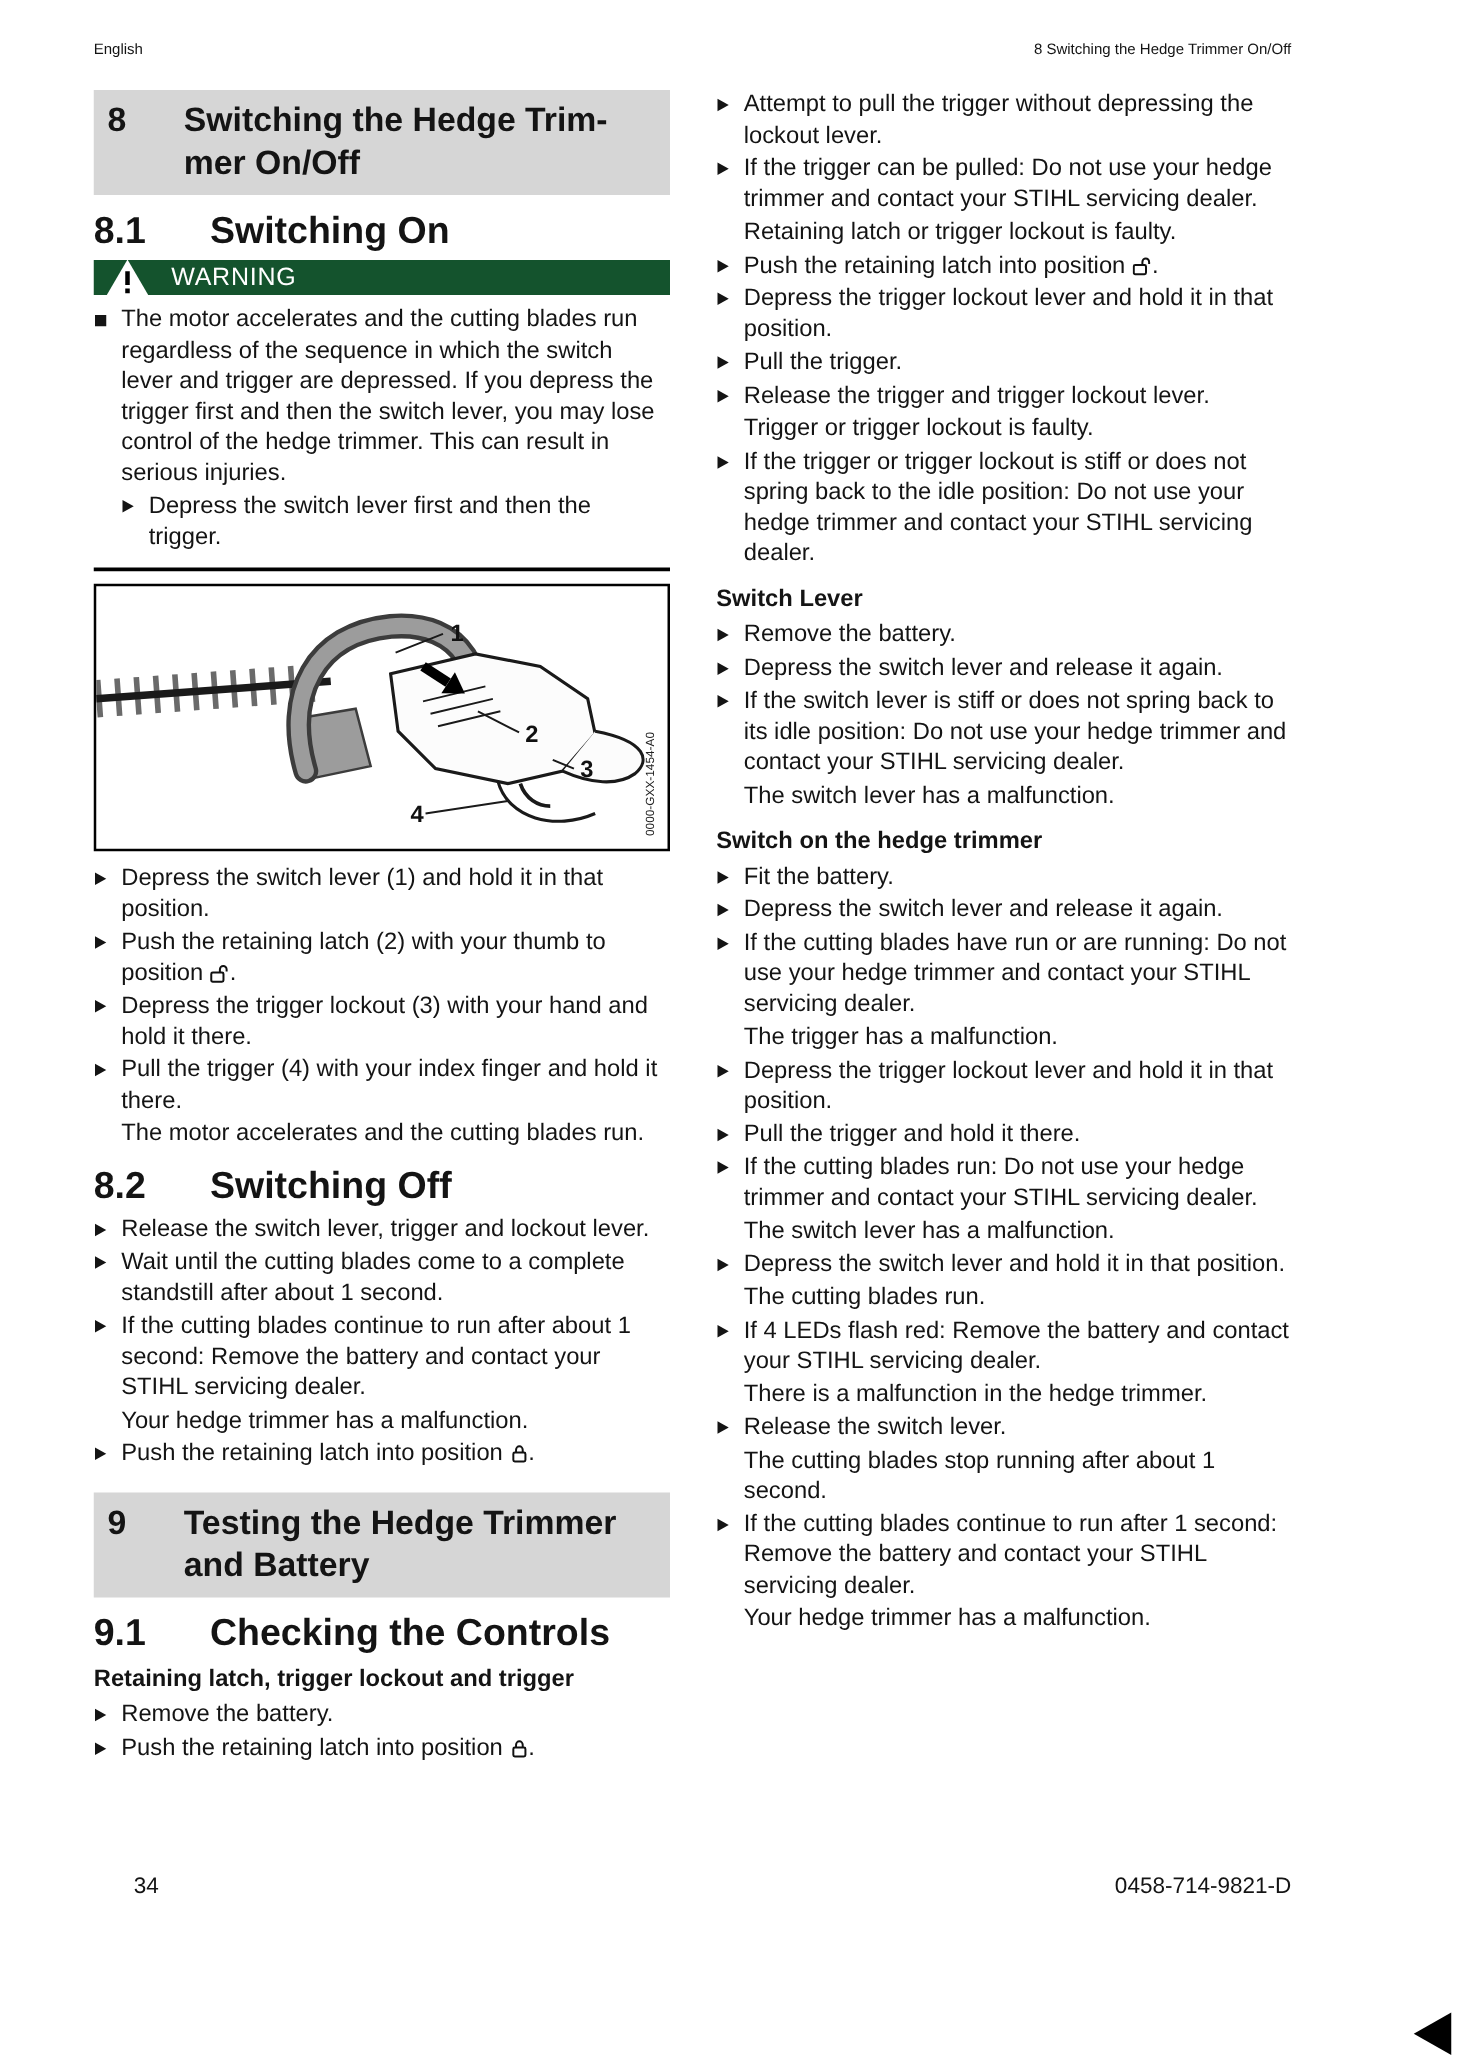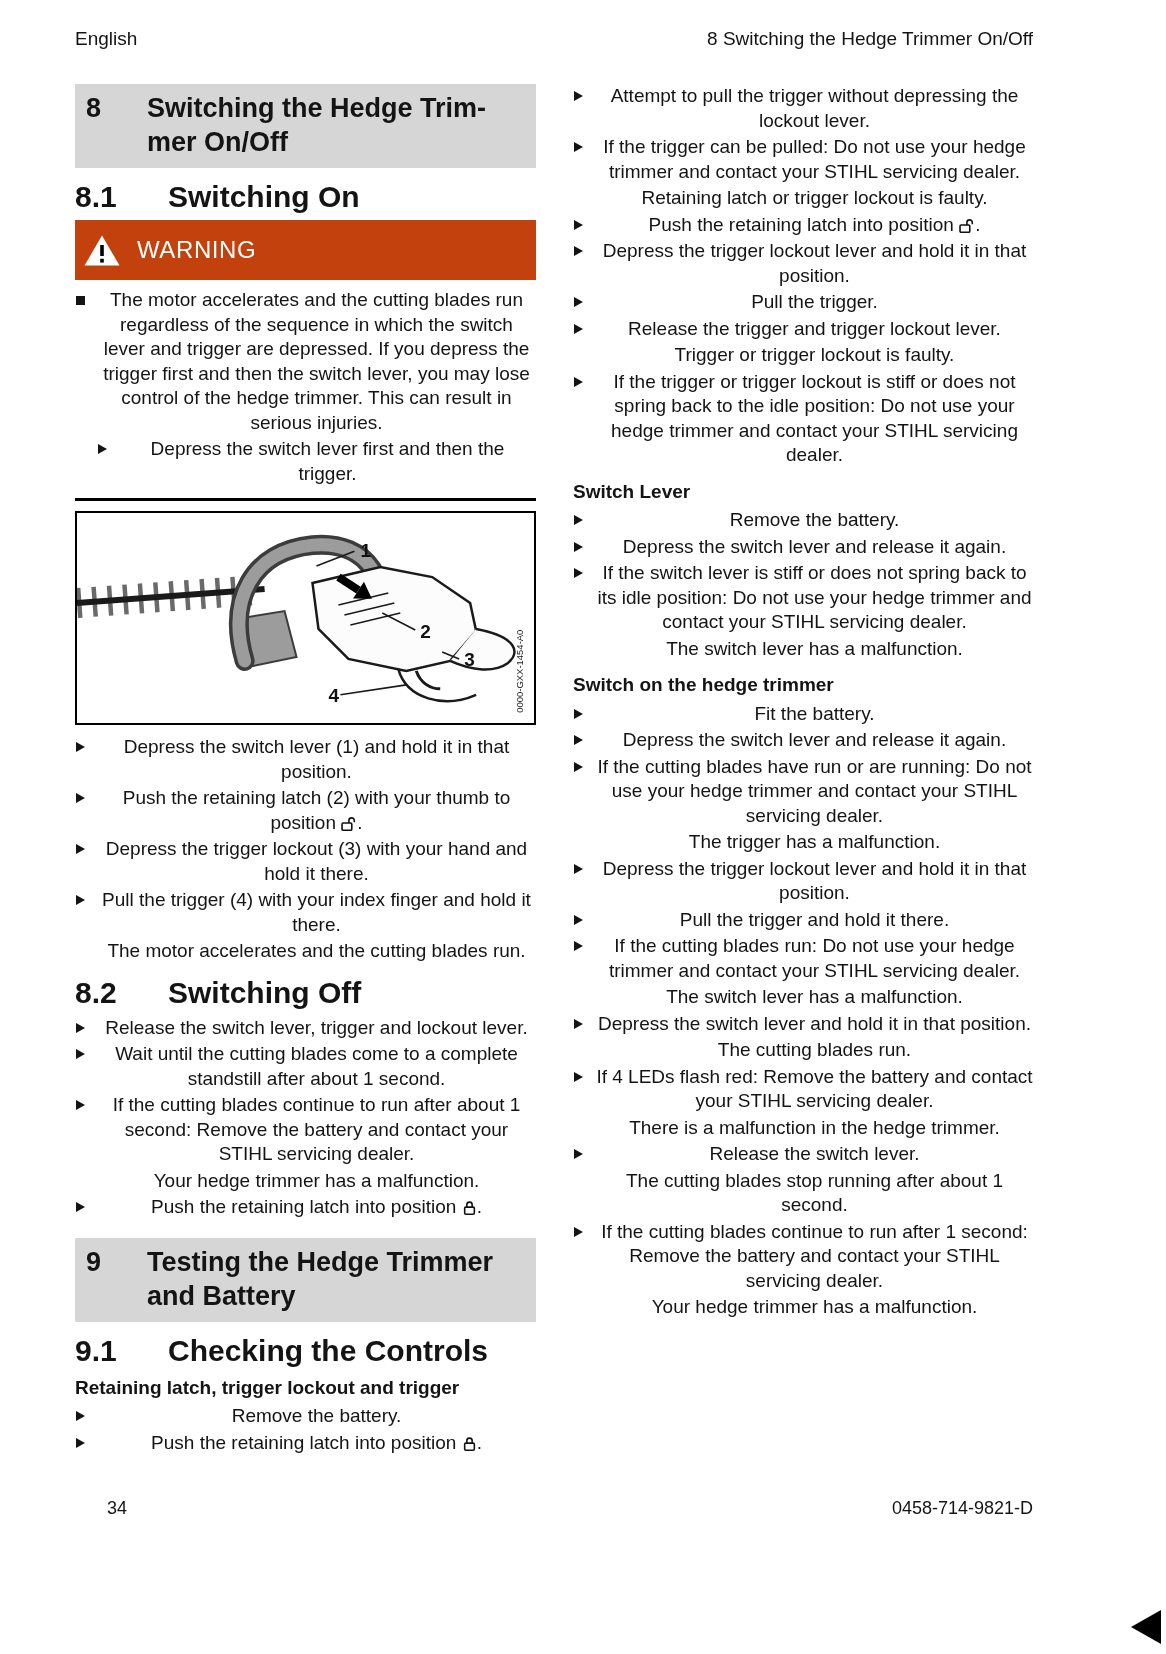--- a/index.html
+++ b/index.html
@@ -4,35 +4,35 @@
 <style>
   * { box-sizing: border-box; }
   html, body { margin: 0; padding: 0; }
   body {
     width: 1166px; height: 1654px; position: relative;
     background: #ffffff; color: #141414;
     font-family: "Liberation Sans", "DejaVu Sans", sans-serif;
     overflow: hidden;
   }
   .page { position: absolute; inset: 0; padding: 28px 133px 0 75px; }
-  .header { display: flex; justify-content: space-between; font-size: 19px; line-height: 22px; margin-bottom: 34px; }
+  .header { display: flex; justify-content: space-between; font-size: 12px; line-height: 22px; margin-bottom: 22px; }
   .columns { display: flex; gap: 37px; align-items: flex-start; }
   .col { width: 461px; flex: none; font-size: 19px; line-height: 24.5px; }
 
   .h-section { display: flex; background: #d6d6d6; font-weight: bold; font-size: 27px; line-height: 34px; padding: 7px 10px 9px 11px; }
   .h-section .num { flex: 0 0 61px; }
   .sec9 { margin-top: 18px; }
 
   .h-sub { display: flex; font-weight: bold; font-size: 30px; line-height: 26px; margin: 16px 0 10px; }
   .h-sub .num { flex: 0 0 93px; }
 
-  .warning-bar { display: flex; align-items: center; background: #c2410c; color: #fff; height: 60px; padding: 0 10px 0 8px; margin: 2px 0 8px; font-size: 24px; letter-spacing: 0.6px; }
+  .warning-bar { display: flex; align-items: center; background: #14532d; color: #fff; height: 28px; padding: 0 10px 0 8px; margin: 2px 0 8px; font-size: 20px; letter-spacing: 0.6px; }
   .warn-icon { margin-right: 16px; display: flex; }
 
-  .steps { margin: 0 0 4px; text-align: center; }
+  .steps { margin: 0 0 4px; }
   .step { display: flex; margin: 0 0 2px; }
   .step .marker { flex: 0 0 22px; position: relative; }
   .step.bullet > .marker::before, .step.sub > .marker::before {
     content: ""; position: absolute; left: 1px; top: 7px; width: 0; height: 0;
     border-left: 9px solid #141414; border-top: 5px solid transparent; border-bottom: 5px solid transparent;
   }
   .step.square > .marker::before { content: ""; position: absolute; left: 1px; top: 8px; width: 9px; height: 9px; background: #141414; }
   .step.sub { margin-left: 22px; }
   .step .content { flex: 1 1 auto; }
   .icon-slot { display: none; }

